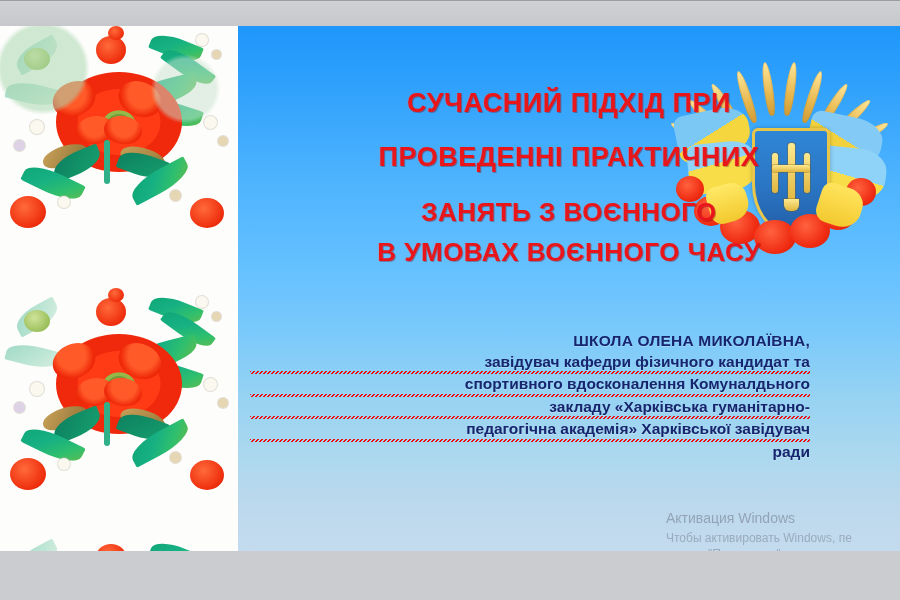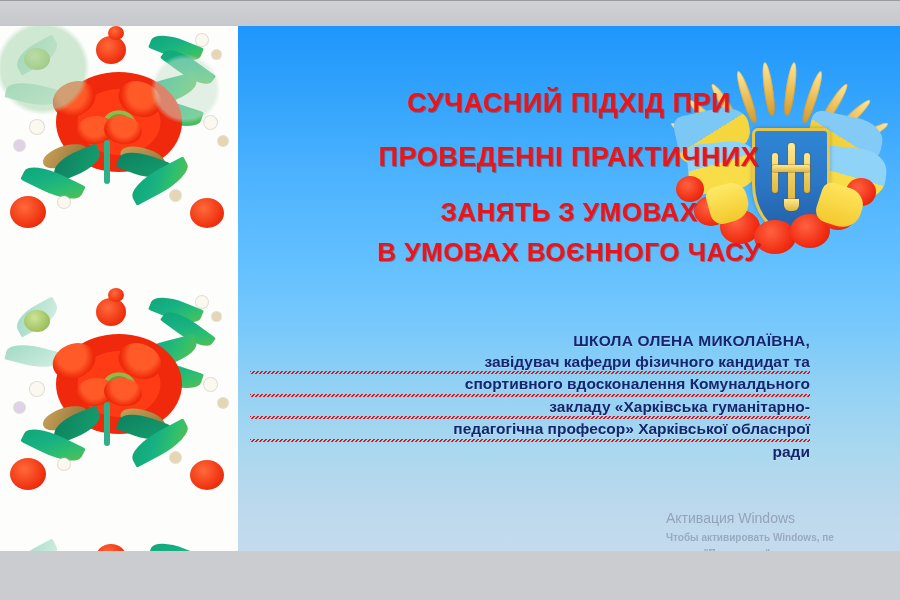--- a/index.html
+++ b/index.html
@@ -101,21 +101,21 @@
   .sq{ 
      background-image:repeating-linear-gradient(135deg,
         #e11 0 1.2px, transparent 1.2px 2.4px);
      background-repeat:repeat-x;background-size:4px 3px;
      background-position:0 100%;padding-bottom:2px;}
 
   
   .wm{position:absolute;left:666px;top:481px;width:234px;color:#96a7bb;
       font-family:"Liberation Sans",sans-serif;}
   .wm .wm-title{font-size:14px;line-height:23px;color:#93a4b8;}
-  .wm .wm-sub{font-size:10px;line-height:16px;color:#9aabbe;white-space:nowrap;font-weight:bold;}
+  .wm .wm-sub{font-size:12px;line-height:16px;color:#9aabbe;white-space:nowrap;}
 </style>
 </head>
 <body>
 
 <div id="app">
 
   <div class="chrome-top"></div>
 
   <div class="slide">
 
@@ -247,30 +247,30 @@
       <div class="poppycluster" style="left:8px;top:118px;width:28px;height:26px;"></div>
       <div class="flag" style="left:150px;top:128px;width:44px;height:40px;
            background:linear-gradient(180deg,#ffe45c,#f3c92f);transform:rotate(18deg);"></div>
       <div class="flag" style="left:40px;top:126px;width:40px;height:38px;
            background:linear-gradient(180deg,#ffe967,#f2c92d);transform:rotate(-16deg);"></div>
     </div>
 
     <div class="title-block">
       <div class="tline l1">СУЧАСНИЙ ПІДХІД ПРИ</div>
       <div class="tline l2">ПРОВЕДЕННІ ПРАКТИЧНИХ</div>
-      <div class="tline l3">ЗАНЯТЬ З УМОВАХ</div>
+      <div class="tline l3">ЗАНЯТЬ З ВОЄННОГО</div>
       <div class="tline l4">В УМОВАХ  ВОЄННОГО ЧАСУ</div>
     </div>
 
     <div class="sub-block">
       <div class="sline name">ШКОЛА ОЛЕНА МИКОЛАЇВНА,</div>
       <div class="sline sq">завідувач кафедри фізичного кандидат та</div>
       <div class="sline sq">спортивного вдосконалення Комуналдьного</div>
       <div class="sline sq">закладу «Харківська гуманітарно-</div>
-      <div class="sline sq">педагогічна професор» Харківської обласнрої</div>
+      <div class="sline sq">педагогічна академія» Харківської завідувач</div>
       <div class="sline">ради</div>
     </div>
 
     <div class="wm">
       <div class="wm-title">Активация Windows</div>
       <div class="wm-sub">Чтобы активировать Windows, пе</div>
       <div class="wm-sub">раздел "Параметры".</div>
     </div>
 
   </div>

